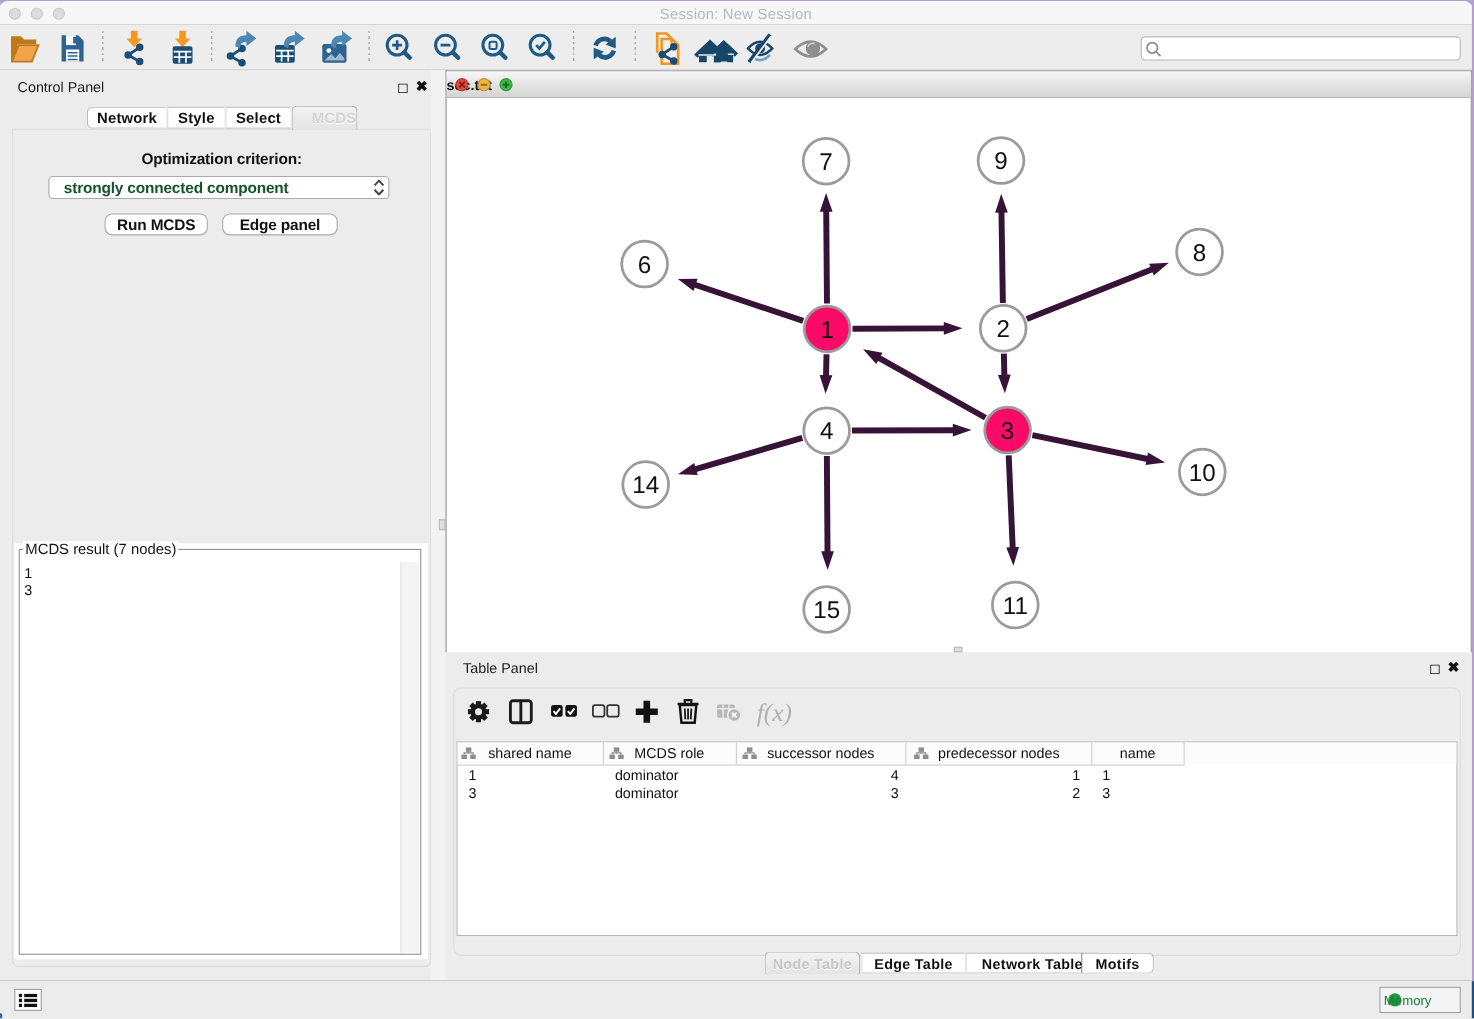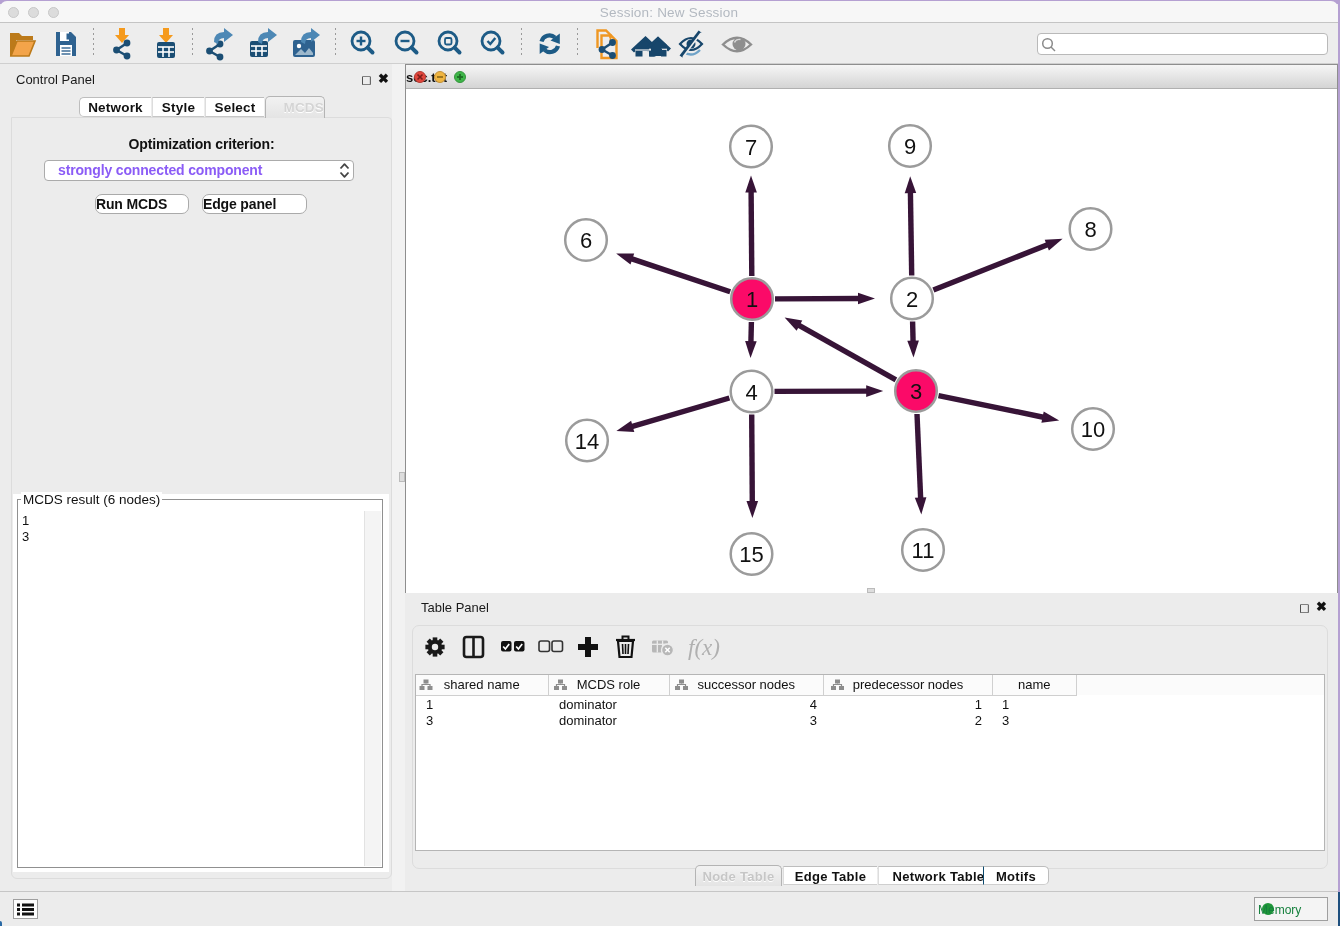--- a/index.html
+++ b/index.html
@@ -13,22 +13,22 @@
 #statusbar{left:0;top:892px;width:1338px;height:34px;background:#ececec}
 #statusline{left:0;top:891px;width:1338px;height:1px;background:#c6c6c6}
 .sep{top:28px;width:1px;height:30px;background-image:repeating-linear-gradient(#9a9a9a 0 2px,transparent 2px 5px)}
 #searchbox{left:1037px;top:33px;width:291px;height:22px;background:#fff;border:1px solid #b9b9b9;border-radius:4px}
 
 #cp-title{left:16px;top:72px;font-size:13px;color:#1a1a1a}
 #cp-content{left:11px;top:117px;width:381px;height:762px;background:#ececec;border:1px solid #dcdcdc;border-radius:0 4px 6px 6px}
 .tab{top:97px;height:20px;background:#fff;border-top:1px solid #bdbdbd;border-bottom:1px solid #c6c6c6;font-size:13.5px;font-weight:700;color:#111;text-align:center;line-height:19px;letter-spacing:.2px}
 .tabsel{top:96px;height:22px;background:linear-gradient(#f2f2f2,#e4e4e4);border:1px solid #b4b4b4;border-bottom:none;border-radius:5px 5px 0 0;font-size:13.5px;font-weight:700;color:#d4d4d4;text-align:right;line-height:22px;text-shadow:0 1px 0 #fff;letter-spacing:.2px}
 #opt-label{left:11px;top:136px;width:381px;text-align:center;font-size:14px;font-weight:700;color:#111;letter-spacing:-.15px}
-#dropdown{left:44px;top:160px;width:310px;height:21px;background:#fff;border:1px solid #ababab;border-radius:4px;font-size:14px;font-weight:700;color:#8b5cf6;line-height:19px;padding-left:13px;letter-spacing:-.15px}
-.btn{height:20px;background:#fff;border:1px solid #aaa;border-radius:7px;font-size:14px;font-weight:700;color:#111;text-align:left;line-height:18px;letter-spacing:-.15px}
+#dropdown{left:44px;top:160px;width:310px;height:21px;background:#fff;border:1px solid #ababab;border-radius:4px;font-size:14px;font-weight:700;color:#14532d;line-height:19px;padding-left:13px;letter-spacing:-.15px}
+.btn{height:20px;background:#fff;border:1px solid #aaa;border-radius:7px;font-size:14px;font-weight:700;color:#111;text-align:center;line-height:18px;letter-spacing:-.15px}
 #mcds-white{left:13px;top:494px;width:376px;height:378px;background:#fff}
 #mcds-box{left:17px;top:499px;width:366px;height:369px;background:#fff;border:1px solid #909090}
 #mcds-legend{left:21px;top:492px;background:#fff;font-size:13.5px;color:#111;padding:0 2px}
 #mcds-scroll{left:364px;top:511px;width:17px;height:355px;background:#f4f4f4;border-left:1px solid #e2e2e2}
 
 #vsplit{left:392px;top:64px;width:13px;height:827px;background:#f2f2f2}
 #vsplit-h{left:399px;top:472px;width:6px;height:10px;background:#ddd;border:1px solid #bbb}
 #hsplit-h{left:867px;top:588px;width:8px;height:5px;background:#ddd;border:1px solid #bbb}
 
 #netwin{left:405px;top:64px;width:933px;height:529px;background:#fff;border:1px solid #8e8e8e;border-bottom:none}
@@ -204,21 +204,21 @@
     <g fill="none" stroke="#444" stroke-width="1.8" stroke-linejoin="round">
       <path d="M1.5,5.5 L5.5,1.2 L9.5,5.5"></path>
       <path d="M1.5,9.5 L5.5,13.8 L9.5,9.5"></path>
     </g>
   </svg>
 <div class="abs btn" style="left:95px;top:194px;width:94px">Run MCDS</div>
 <div class="abs btn" style="left:202px;top:194px;width:105px">Edge panel</div>
 <div class="abs" id="mcds-white"></div>
 <div class="abs" id="mcds-box"></div>
 <div class="abs" id="mcds-scroll"></div>
-<div class="abs" id="mcds-legend">MCDS result (6 nodes)</div>
+<div class="abs" id="mcds-legend">MCDS result (7 nodes)</div>
 <div class="abs row-txt" style="left:22px;top:513px">1</div>
 <div class="abs row-txt" style="left:22px;top:529px">3</div>
 
 <div class="abs" id="vsplit"></div>
 <div class="abs" id="vsplit-h"></div>
 
 <div class="abs" id="netwin">
 <div class="abs" id="nettitle"></div>
 <div class="abs" id="nettext">scc.txt</div>
 <div class="abs mac" style="left:8px;background:#e2463c;border:1px solid #b03b32"></div>

